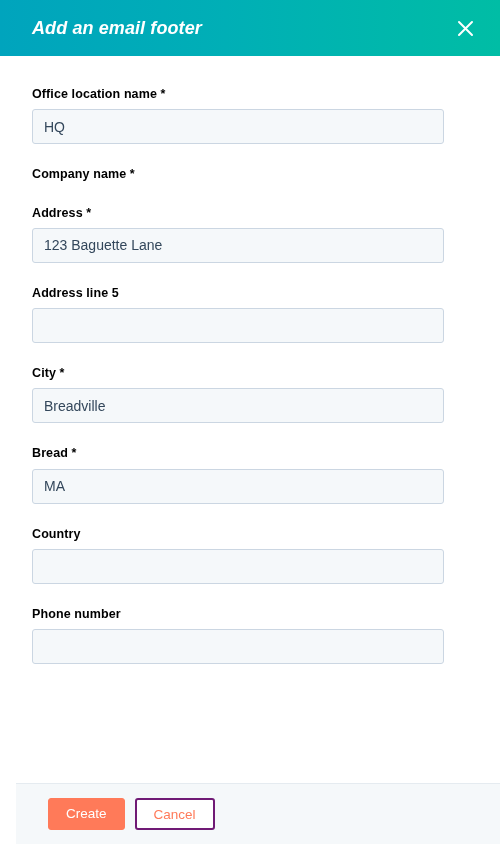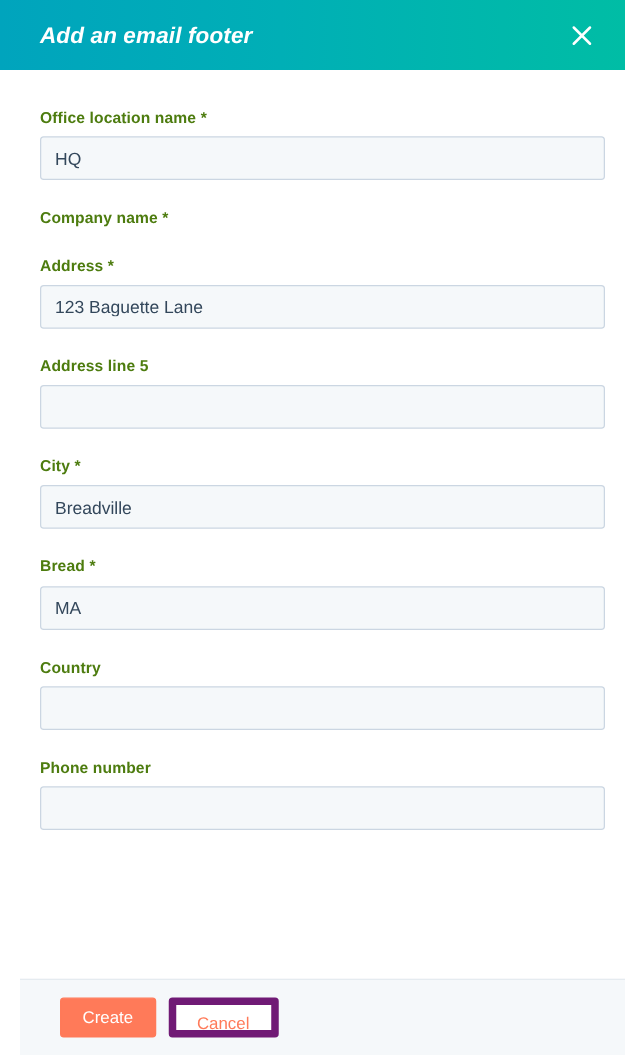--- a/index.html
+++ b/index.html
@@ -68,29 +68,29 @@
 
   .field {
     margin-bottom: 22px;
   }
   .field:last-child { margin-bottom: 0; }
 
   .field-label {
     display: block;
     font-size: 12.5px;
     font-weight: bold;
-    color: #4d7c0f;
+    color: #000000;
     margin-bottom: 7px;
     line-height: 1.3;
     letter-spacing: 0.1px;
   }
 
   .field-input {
     display: block;
-    width: 452px;
+    width: 412px;
     height: 35px;
     padding: 0 11px;
     background: #F5F8FA;
     border: 1px solid #CBD6E2;
     border-radius: 3px;
     font-family: "Liberation Sans", sans-serif;
     font-size: 14px;
     color: #33475B;
     line-height: 33px;
     outline: none;
@@ -125,21 +125,21 @@
   }
 
   .btn-primary {
     background: #FF7A59;
     border: 1px solid #FF7A59;
     color: #ffffff;
   }
 
   .btn-secondary {
     background: #ffffff;
-    border: 6px solid #701a75;
+    border: 2px solid #701a75;
     color: #FF7A59;
   }
 </style>
 </head>
 <body>
 
 <div class="modal">
 
   <div class="modal-header">
     <div class="modal-title">Add an email footer</div>

